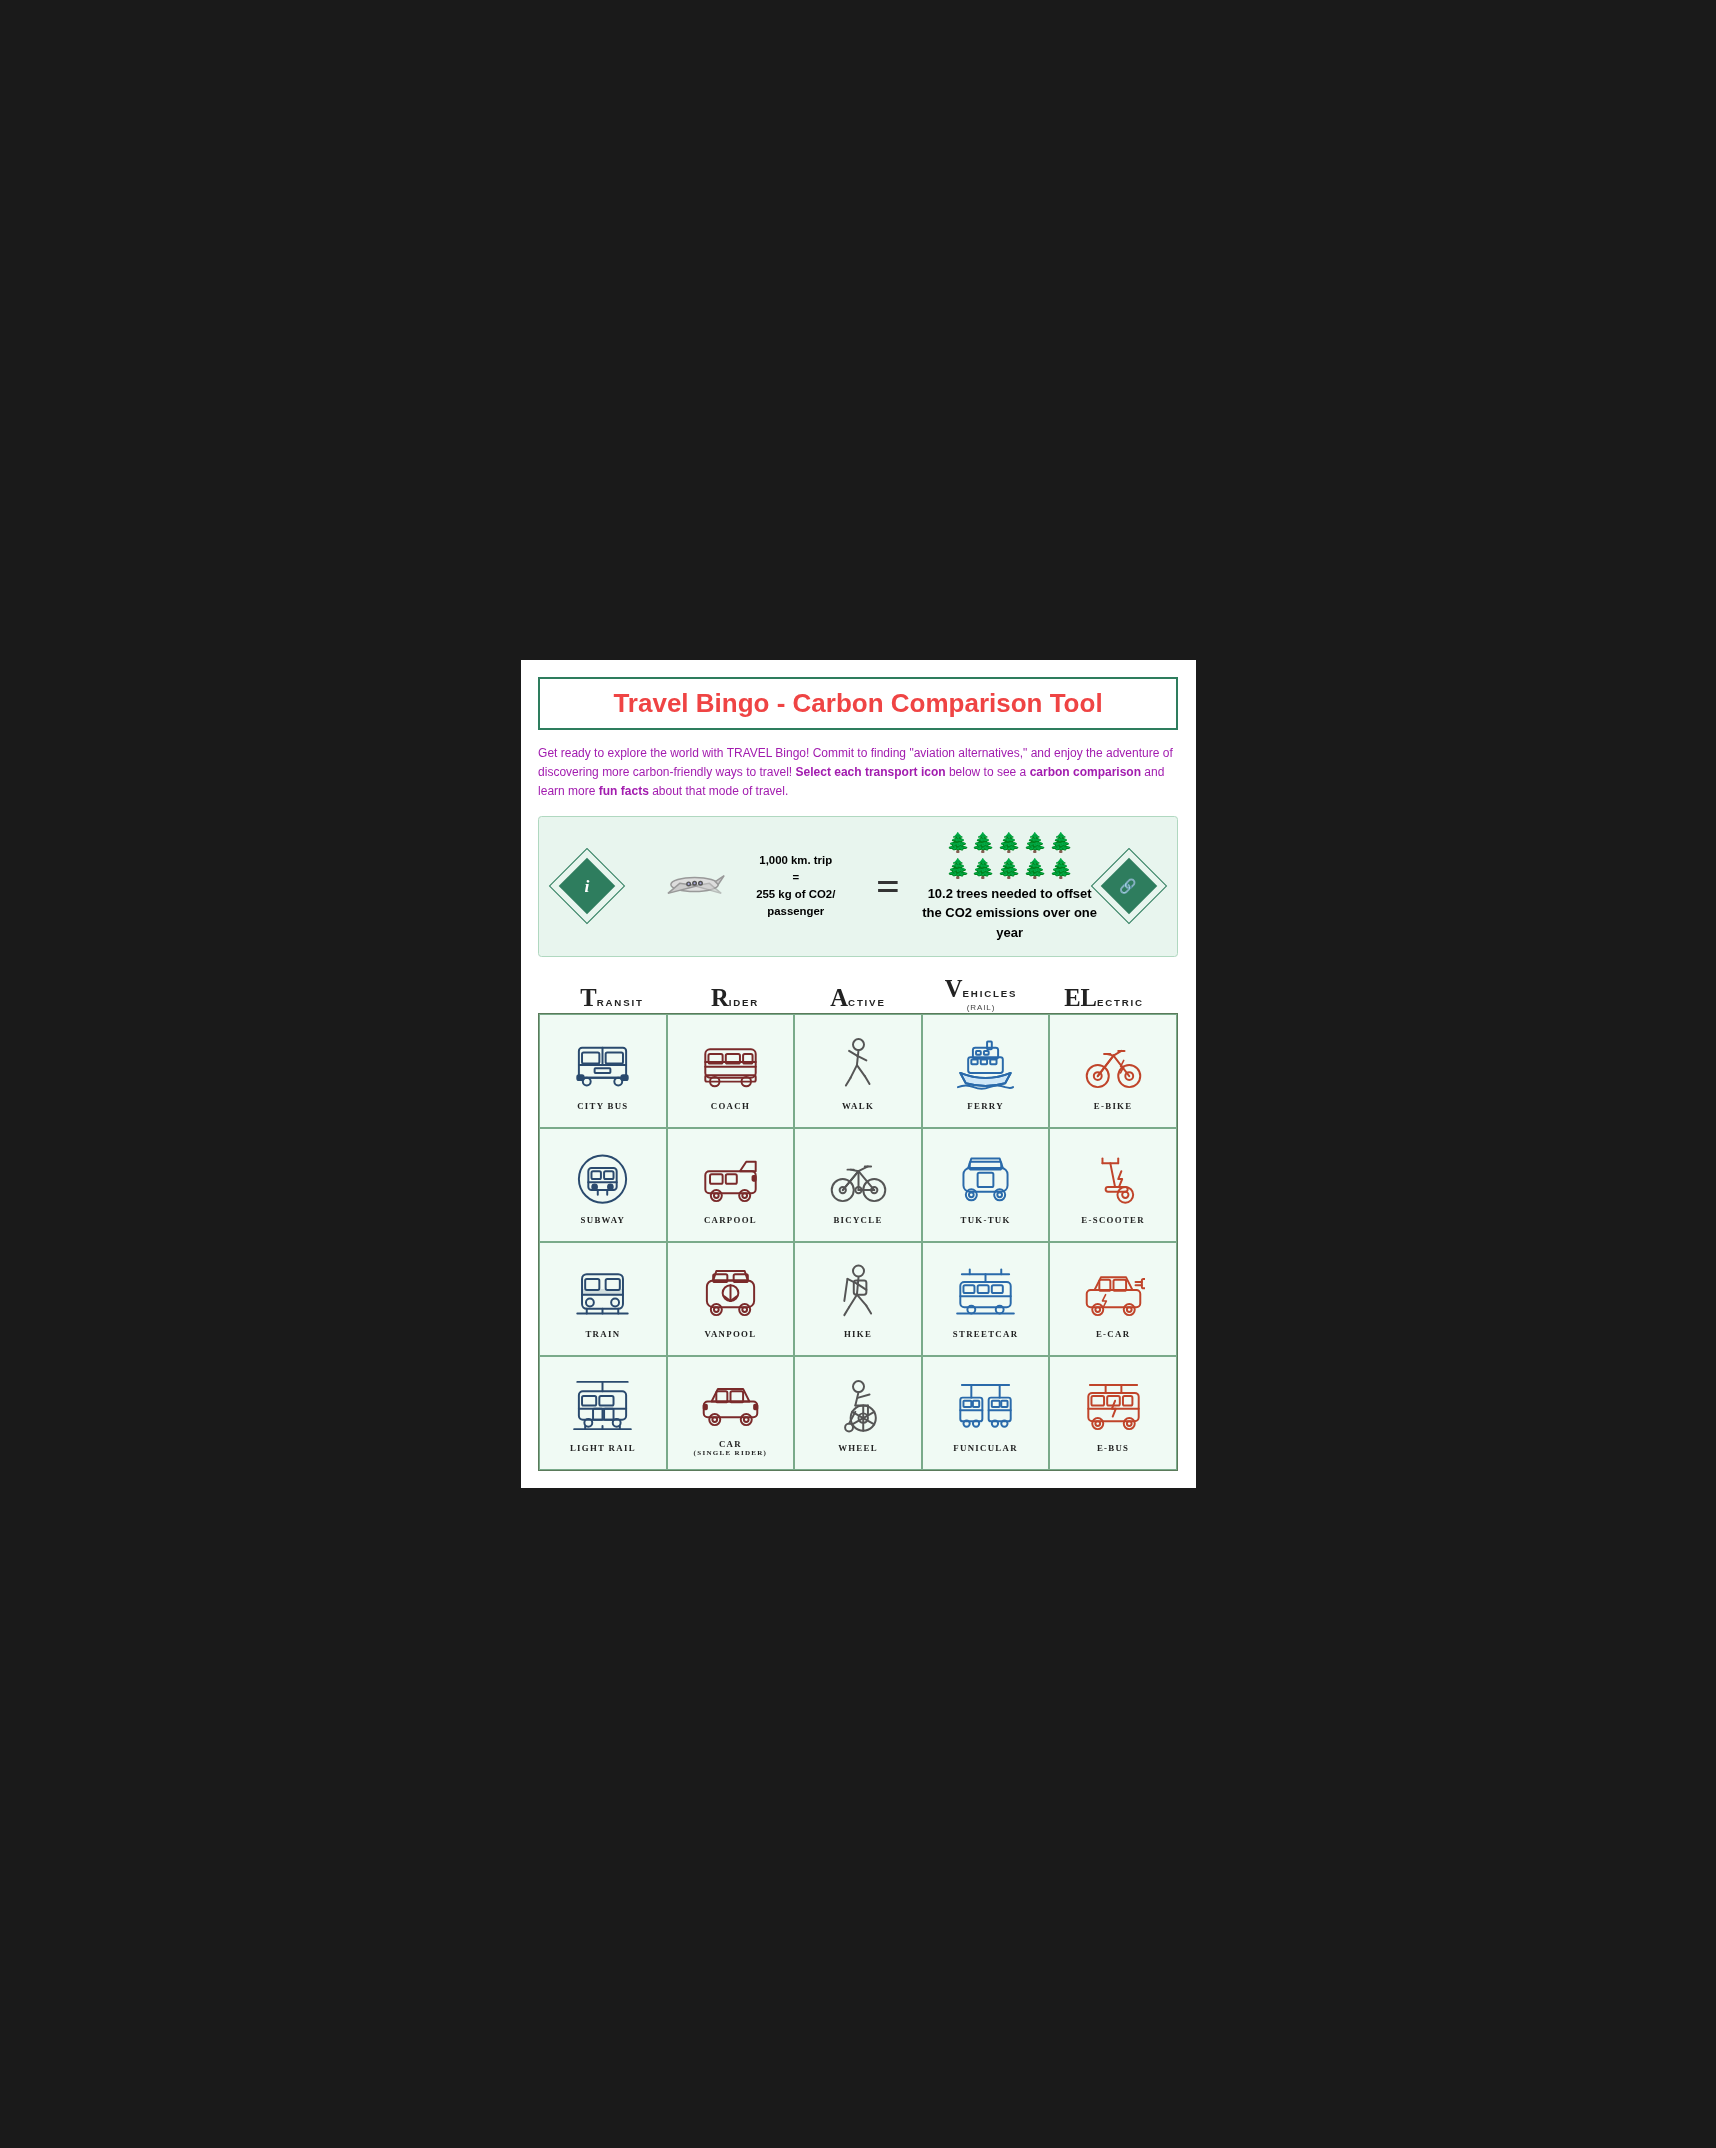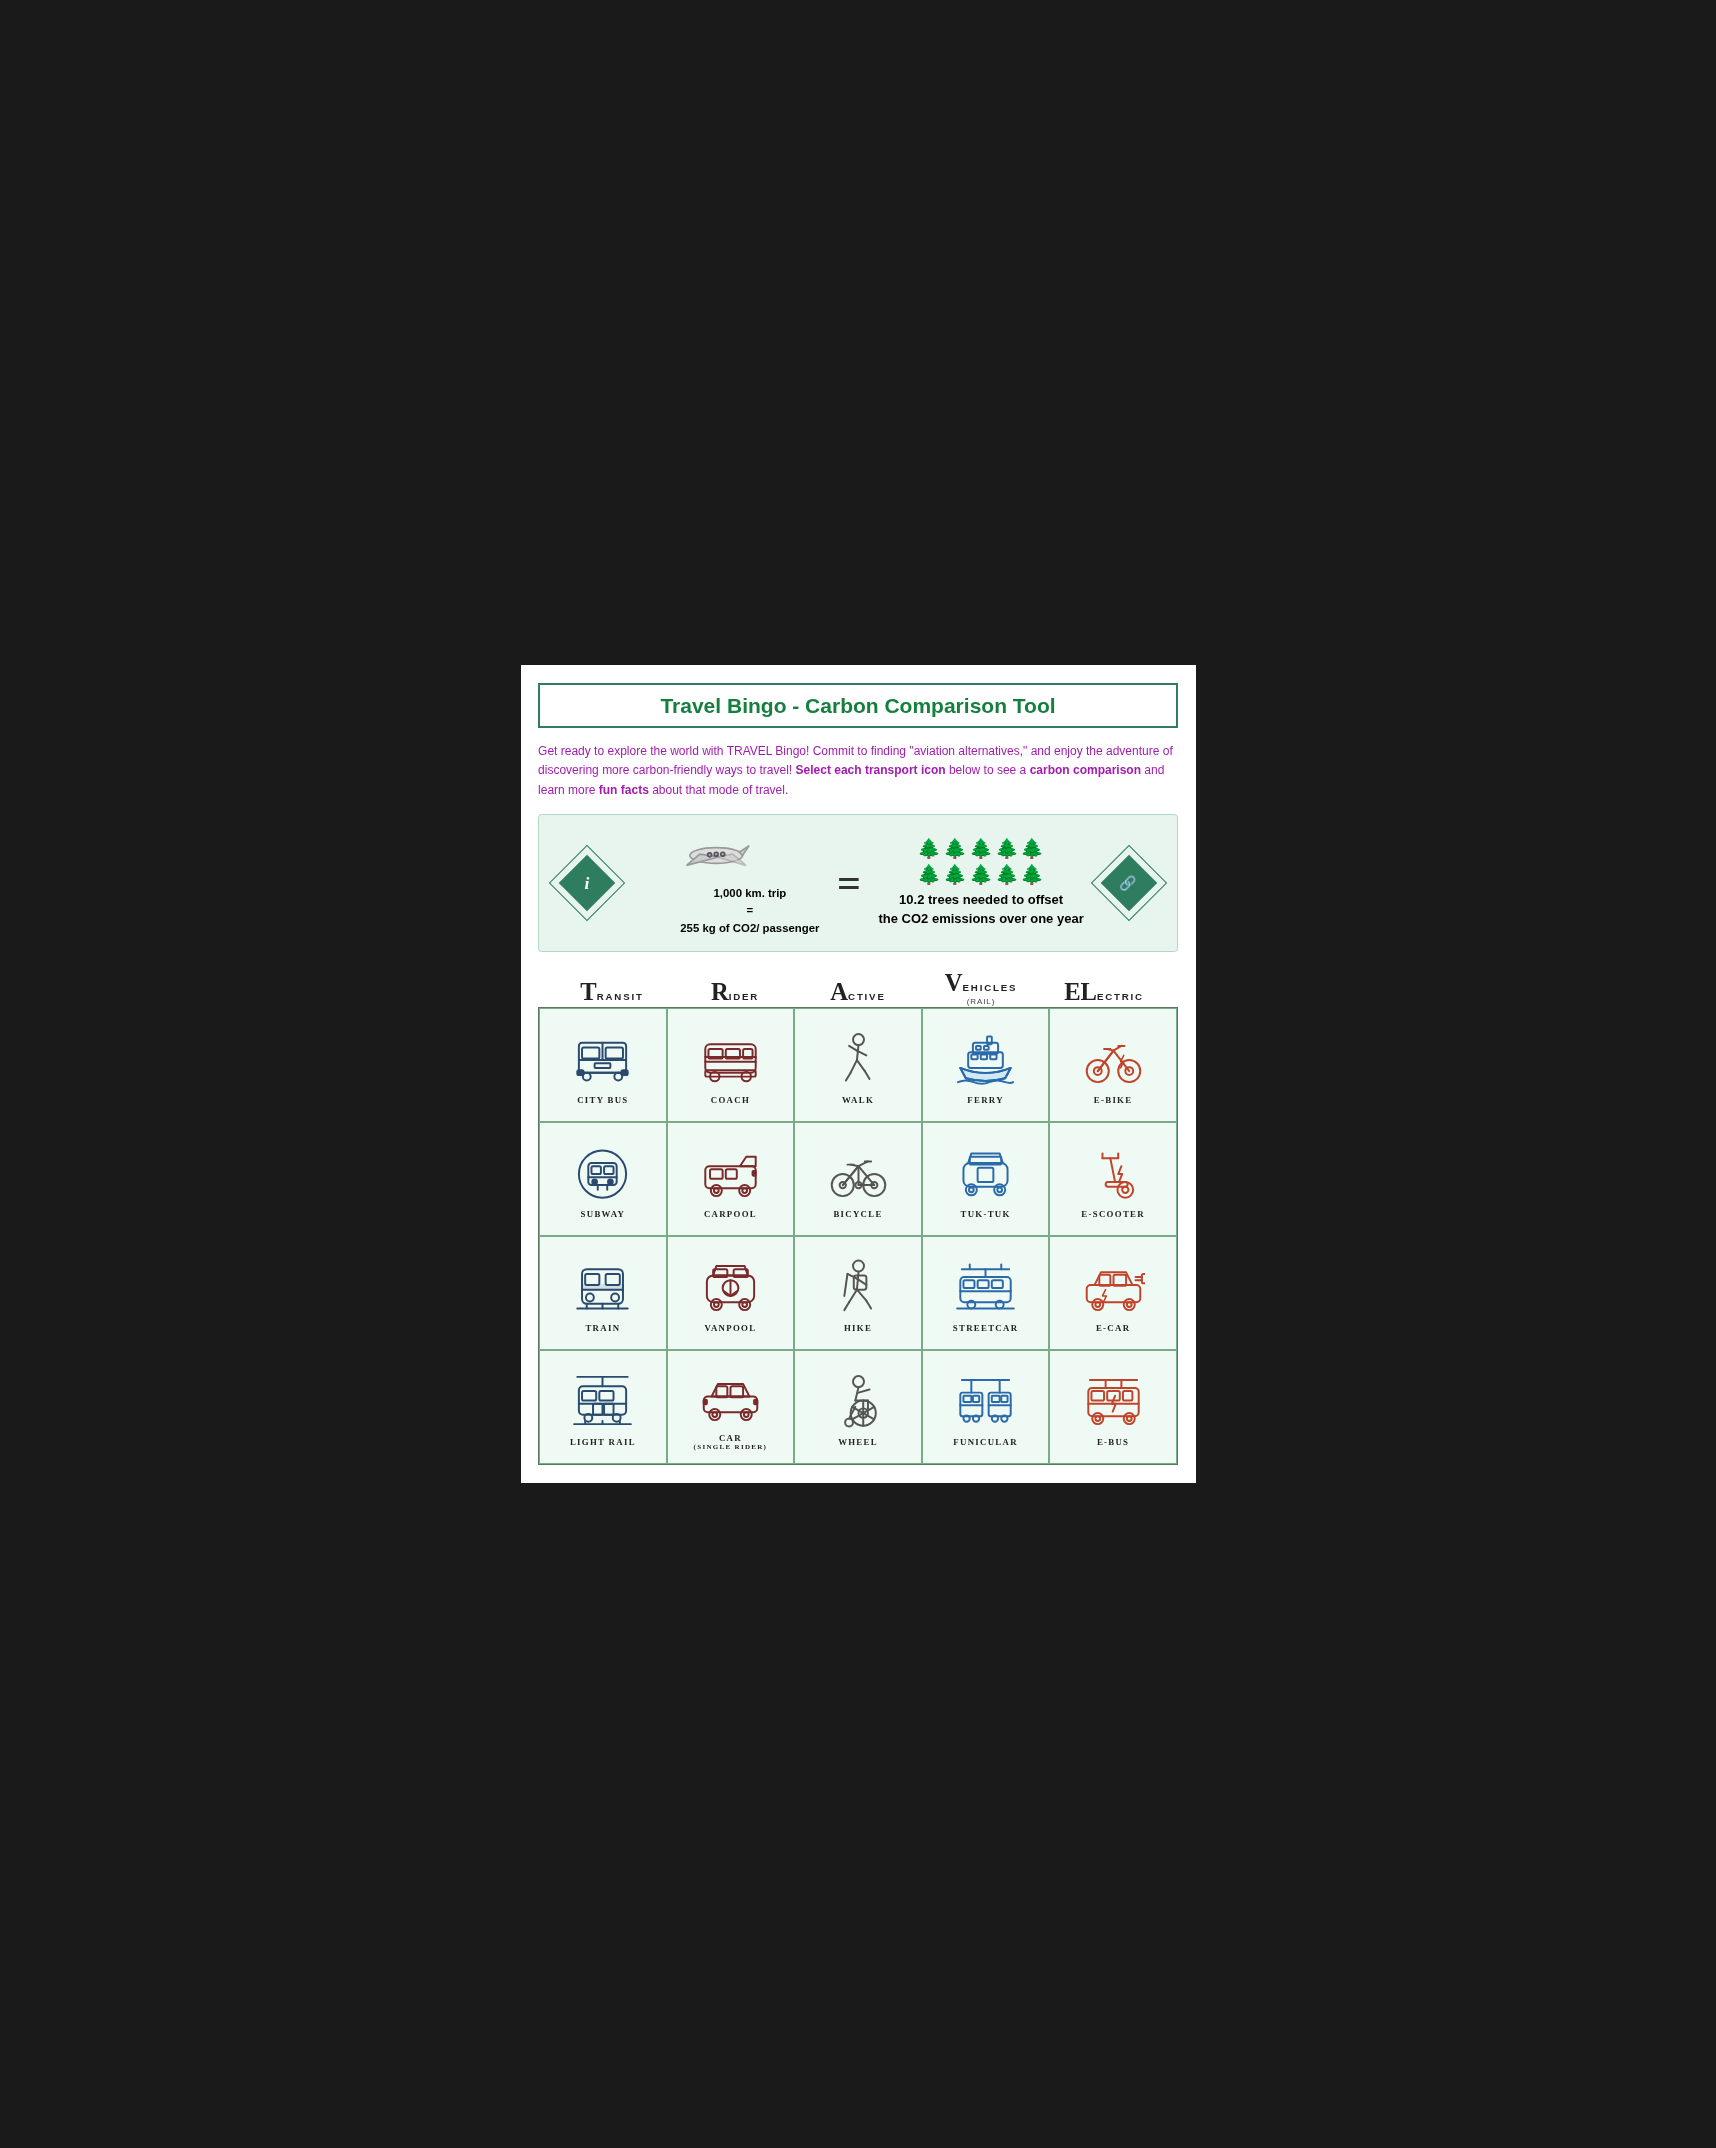--- a/index.html
+++ b/index.html
@@ -18,23 +18,23 @@
       border: 5.3px solid #1a1a1a;
       margin: 17.6px;
     }
     .title-box {
       border: 2.6px solid #2e7d5e;
       padding: 8.8px 17.6px;
       margin-bottom: 14px;
       text-align: center;
     }
     .title-box h1 {
-      font-size: 21px;
+      font-size: 26px;
       font-weight: 900;
-      color: #15803d;
+      color: #ef4444;
       font-family: Arial, sans-serif;
     }
     .intro-text {
       font-size: 12px;
       line-height: 1.6;
       color: #a21caf;
       margin-bottom: 14px;
       font-family: Arial, sans-serif;
     }
     .intro-text strong {
@@ -75,22 +75,22 @@
       font-size: 17.6px;
       font-weight: bold;
       font-style: italic;
     }
     .link-diamond .diamond-text {
       font-style: normal;
       font-size: 14px;
     }
     .banner-center-left {
       display: flex;
-      flex-direction: column;
-      align-items: flex-start;
+      flex-direction: row;
+      align-items: center;
       margin-left: 48px;
     }
     .plane-label {
       font-weight: 700;
       font-size: 11.4px;
       text-align: center;
       line-height: 1.5;
       font-family: Arial, sans-serif;
     }
     .equals-sign {

